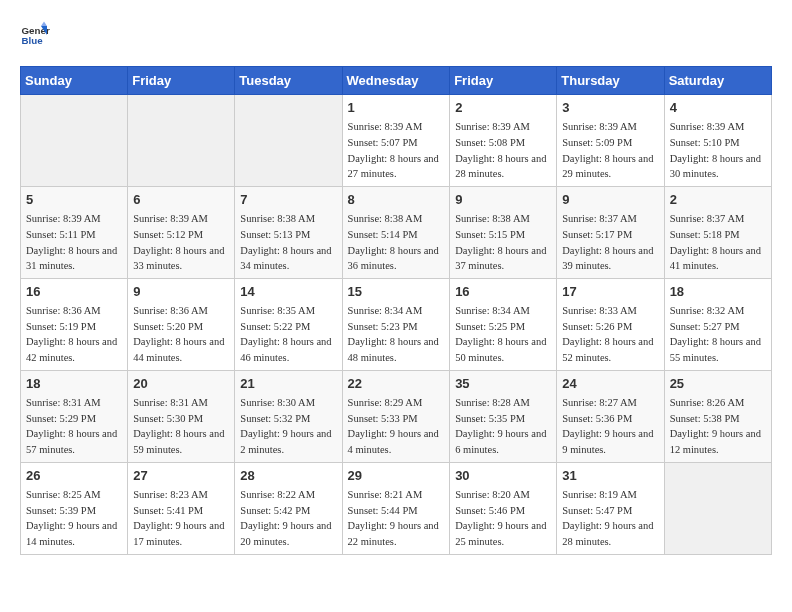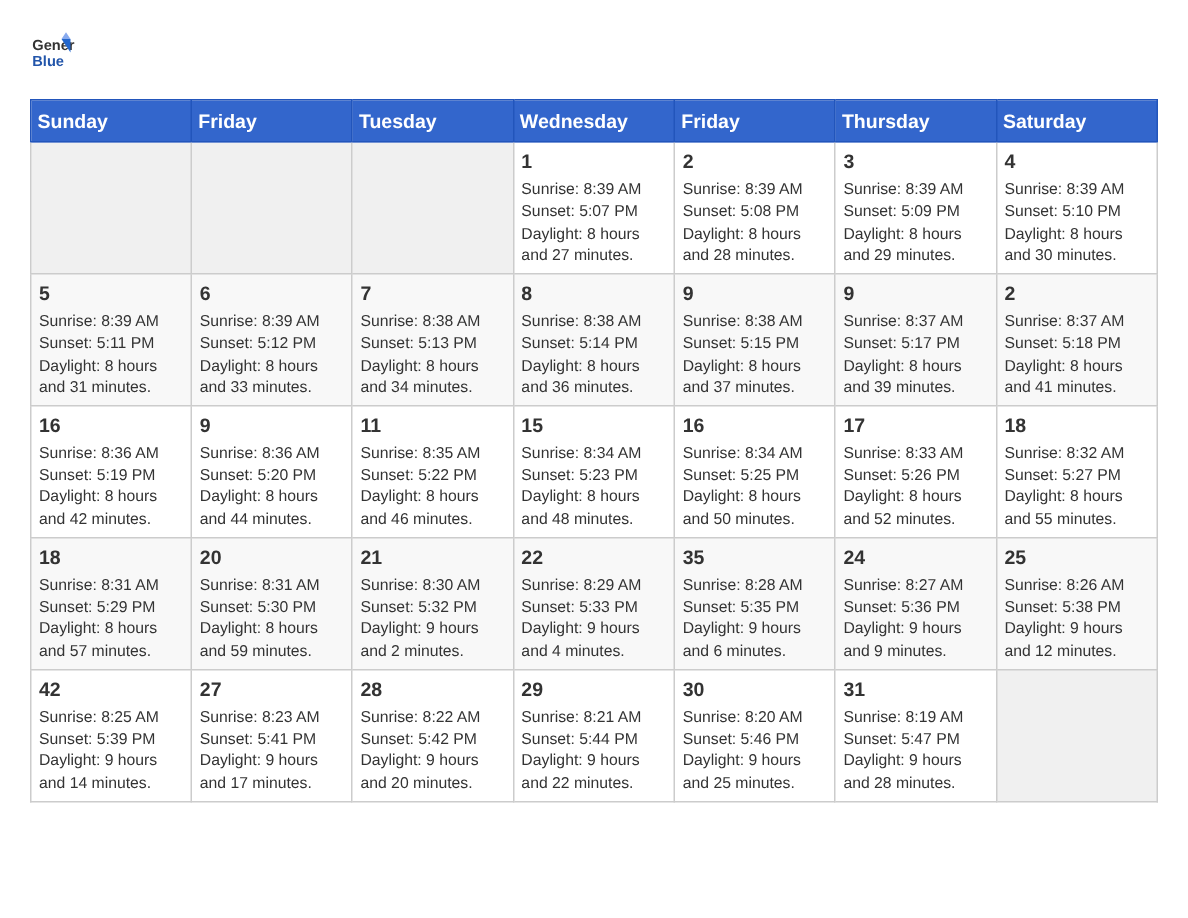--- a/index.html
+++ b/index.html
@@ -67,20 +67,21 @@
     }
     .day-number {
       font-weight: bold;
       font-size: 13px;
       display: block;
       margin-bottom: 2px;
     }
     .day-info {
       font-size: 10.5px;
       color: #333;
+      font-family: Liberation Serif, serif;
     }
     .empty-cell {
       background: #f0f0f0 !important;
     }
   </style>
 </head>
 <body>
 
 <div class="header-section">
   <div class="logo">
@@ -164,21 +165,21 @@
       <tr>
         <td>
         <span class="day-number">16</span>
         <span class="day-info">Sunrise: 8:36 AM<br>Sunset: 5:19 PM<br>Daylight: 8 hours and 42 minutes.</span>
       </td>
         <td>
         <span class="day-number">9</span>
         <span class="day-info">Sunrise: 8:36 AM<br>Sunset: 5:20 PM<br>Daylight: 8 hours and 44 minutes.</span>
       </td>
         <td>
-        <span class="day-number">11</span>
+        <span class="day-number">14</span>
         <span class="day-info">Sunrise: 8:35 AM<br>Sunset: 5:22 PM<br>Daylight: 8 hours and 46 minutes.</span>
       </td>
         <td>
         <span class="day-number">15</span>
         <span class="day-info">Sunrise: 8:34 AM<br>Sunset: 5:23 PM<br>Daylight: 8 hours and 48 minutes.</span>
       </td>
         <td>
         <span class="day-number">16</span>
         <span class="day-info">Sunrise: 8:34 AM<br>Sunset: 5:25 PM<br>Daylight: 8 hours and 50 minutes.</span>
       </td>
@@ -216,21 +217,21 @@
         <span class="day-number">24</span>
         <span class="day-info">Sunrise: 8:27 AM<br>Sunset: 5:36 PM<br>Daylight: 9 hours and 9 minutes.</span>
       </td>
         <td>
         <span class="day-number">25</span>
         <span class="day-info">Sunrise: 8:26 AM<br>Sunset: 5:38 PM<br>Daylight: 9 hours and 12 minutes.</span>
       </td>
       </tr>
       <tr>
         <td>
-        <span class="day-number">42</span>
+        <span class="day-number">26</span>
         <span class="day-info">Sunrise: 8:25 AM<br>Sunset: 5:39 PM<br>Daylight: 9 hours and 14 minutes.</span>
       </td>
         <td>
         <span class="day-number">27</span>
         <span class="day-info">Sunrise: 8:23 AM<br>Sunset: 5:41 PM<br>Daylight: 9 hours and 17 minutes.</span>
       </td>
         <td>
         <span class="day-number">28</span>
         <span class="day-info">Sunrise: 8:22 AM<br>Sunset: 5:42 PM<br>Daylight: 9 hours and 20 minutes.</span>
       </td>

